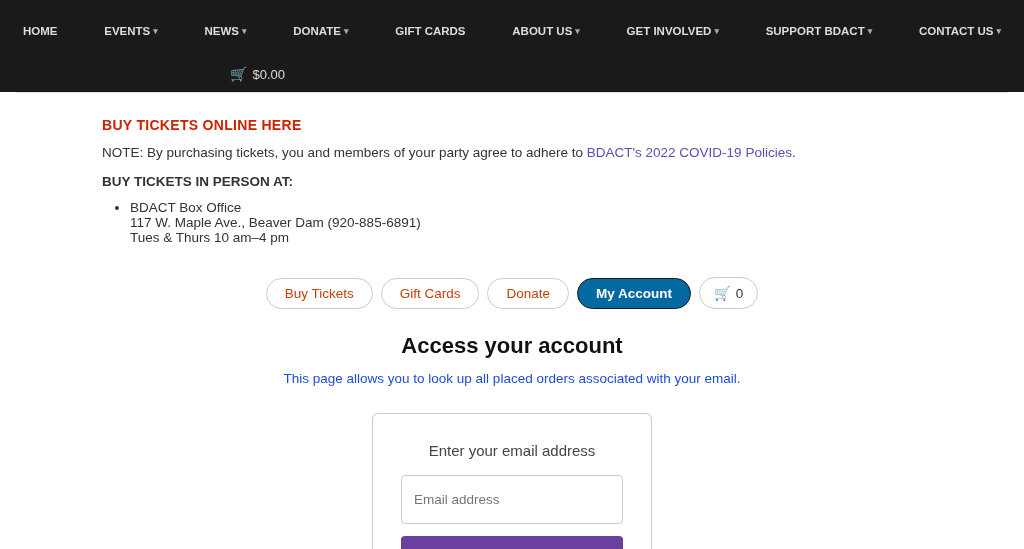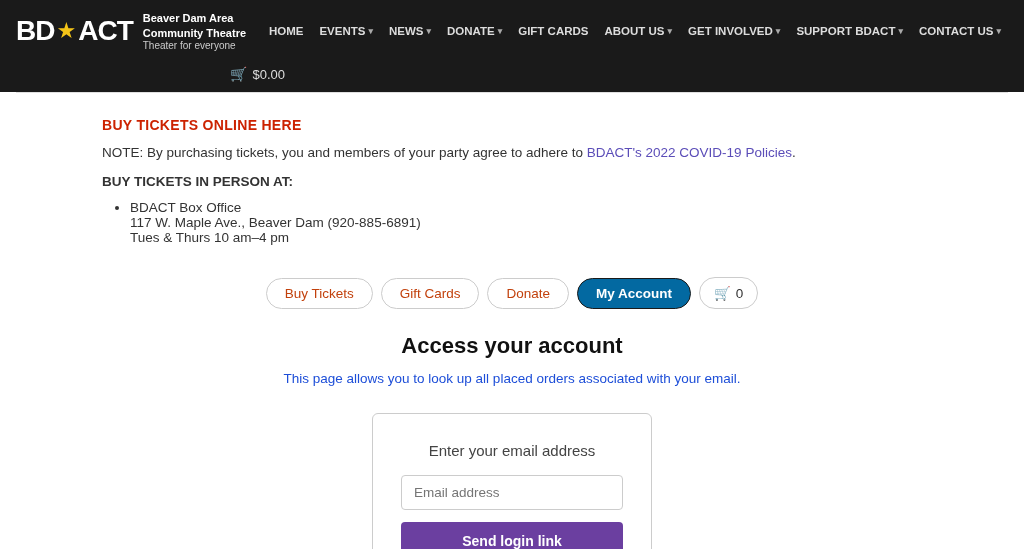--- a/index.html
+++ b/index.html
@@ -40,39 +40,28 @@
     .tab-btn { border: 1.5px solid #ccc; background: #fff; color: #c2410c; font-size: 13.5px; padding: 7px 18px; border-radius: 20px; cursor: pointer; }
     .tab-btn.active { background: #0369a1; color: #fff; border-color: #1a1a1a; font-weight: 600; }
     .cart-tab { display: flex; align-items: center; gap: 5px; border: 1.5px solid #ccc; background: #fff; color: #333; font-size: 13.5px; padding: 7px 14px; border-radius: 20px; cursor: pointer; }
 
     
     .account-section { display: flex; flex-direction: column; align-items: center; margin-top: 8px; }
     .account-title { font-size: 22px; font-weight: 700; margin-bottom: 10px; color: #111; }
     .account-desc { font-size: 13.5px; color: #1d4ed8; text-align: center; line-height: 1.5; margin-bottom: 24px; }
     .account-box { border: 1.5px solid #ccc; border-radius: 6px; padding: 28px 28px 24px 28px; width: 280px; display: flex; flex-direction: column; align-items: center; }
     .account-box-title { font-size: 15px; color: #444; margin-bottom: 16px; }
-    .email-input { width: 100%; border: 1.5px solid #ccc; border-radius: 4px; padding: 9px 12px; font-size: 13.5px; color: #333; margin-bottom: 12px; outline: none; }
+    .email-input { width: 100%; border: 1.5px solid #ccc; border-radius: 4px; padding: 16px 12px; font-size: 13.5px; color: #333; margin-bottom: 12px; outline: none; }
     .login-btn { width: 100%; background: #6b3fa0; color: #fff; border: none; border-radius: 4px; padding: 11px; font-size: 14px; font-weight: 600; cursor: pointer; }
   </style>
 </head>
 <body>
 
 <div>
   <div class="nav-bar">
-    <div class="nav-logo">
-      <div style="display:flex;align-items:center;">
-        <span class="logo-text-bd">BD</span>
-        <span class="logo-star">★</span>
-        <span class="logo-text-act">ACT</span>
-      </div>
-      <div class="logo-info">
-        <span class="logo-title">Beaver Dam Area Community Theatre</span>
-        <span class="logo-subtitle">Theater for everyone</span>
-      </div>
-    </div>
     <div class="nav-links">
       <a class="nav-link">HOME</a>
       <a class="nav-link">EVENTS <span class="arrow">▾</span></a>
       <a class="nav-link">NEWS <span class="arrow">▾</span></a>
       <a class="nav-link">DONATE <span class="arrow">▾</span></a>
       <a class="nav-link">GIFT CARDS</a>
       <a class="nav-link">ABOUT US <span class="arrow">▾</span></a>
       <a class="nav-link">GET INVOLVED <span class="arrow">▾</span></a>
       <a class="nav-link">SUPPORT BDACT <span class="arrow">▾</span></a>
       <a class="nav-link">CONTACT US <span class="arrow">▾</span></a>

